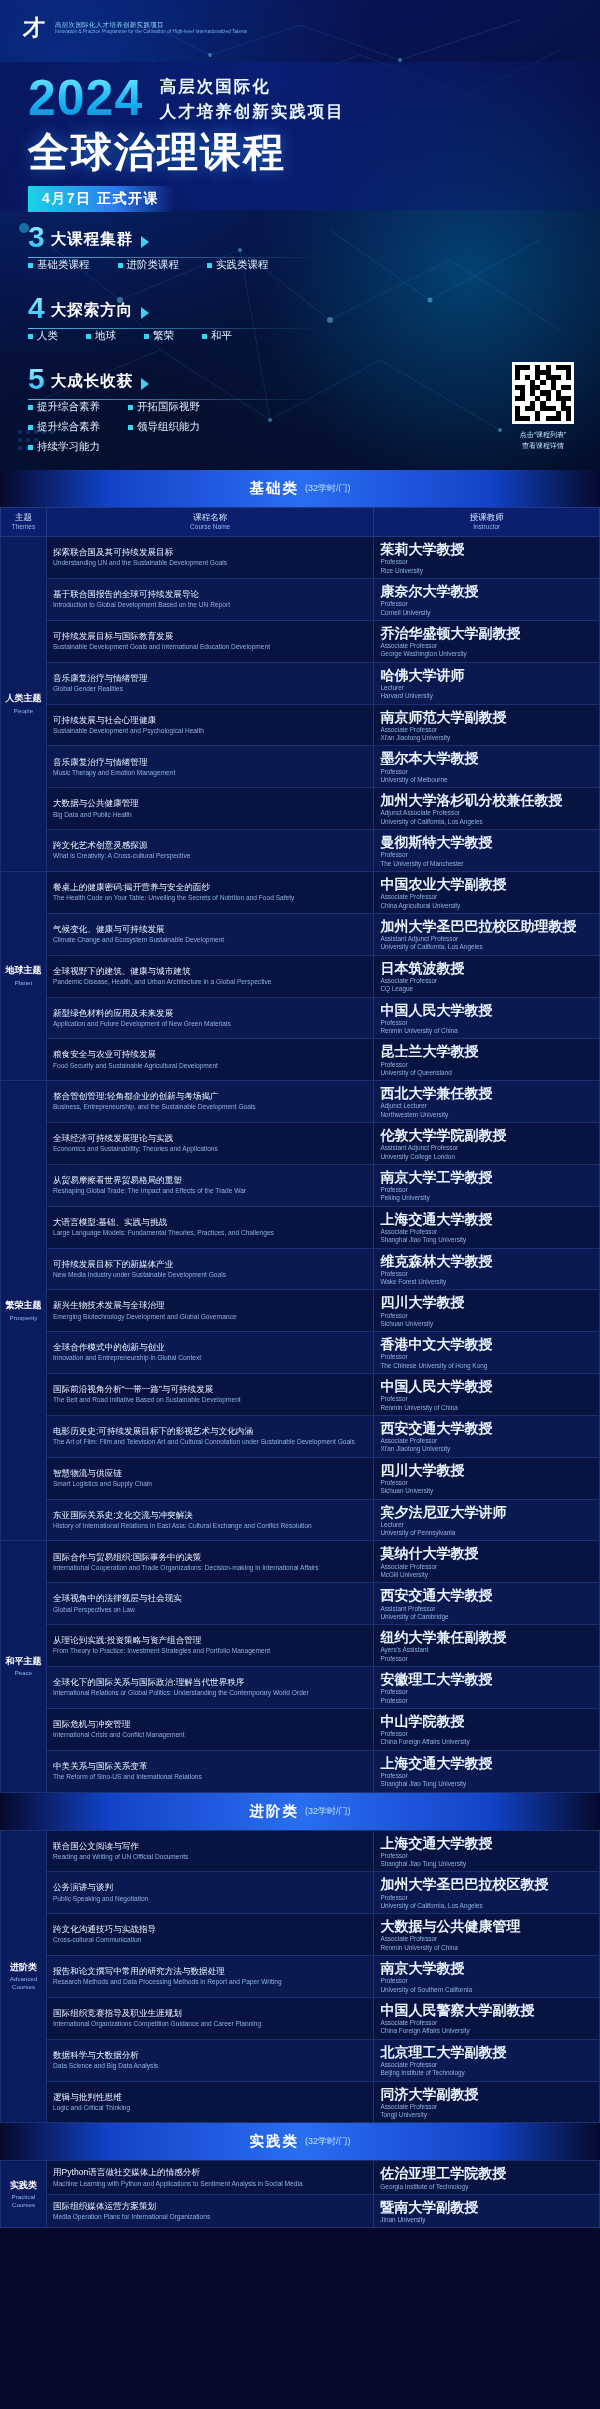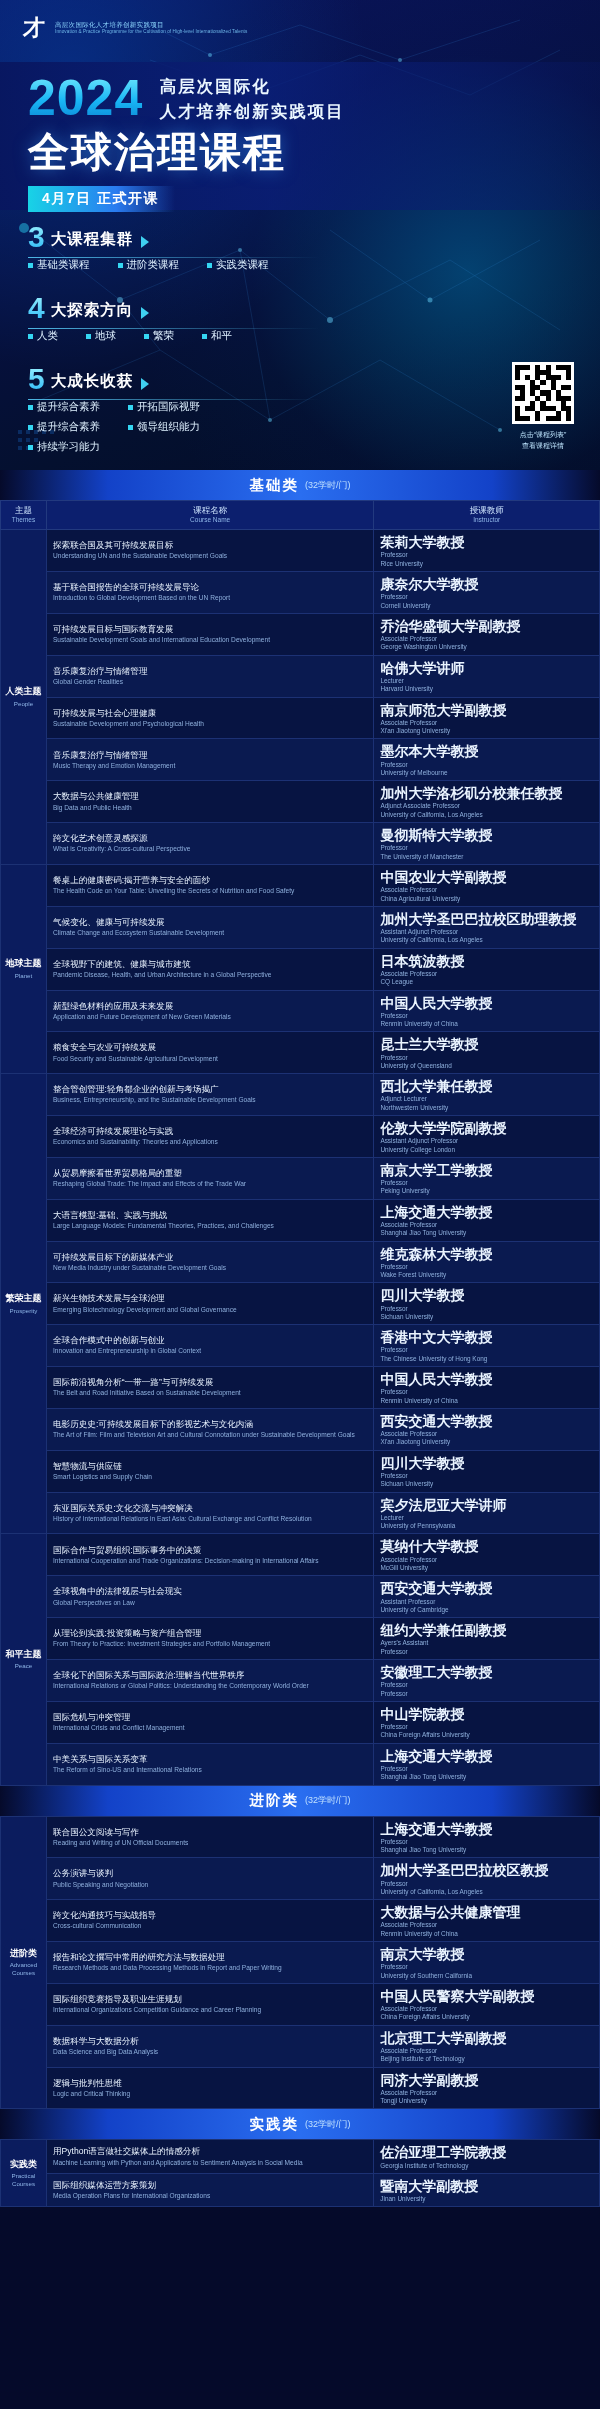--- a/index.html
+++ b/index.html
@@ -93,21 +93,21 @@
   }
   .qr {
     width: 62px; height: 62px; background: #fff; padding: 3px;
   }
   .qr-grid { width: 100%; height: 100%; display: grid; grid-template-columns: repeat(11,1fr); grid-template-rows: repeat(11,1fr); }
   .qr-grid i { background: #000; }
   .qr-cap { margin-top: 5px; font-size: 7px; line-height: 11px; color: #bfe6ff; }
 
   
   .sec-head {
-    position: relative; height: 30px;
+    position: relative; height: 37px;
     background: linear-gradient(90deg, rgba(6,20,90,0) 0%, #1342c8 18%, #2a6ef0 50%, #1342c8 82%, rgba(6,20,90,0) 100%);
     display: flex; align-items: center; justify-content: center; gap: 6px;
   }
   .sec-head .nm { font-size: 14.5px; font-weight: bold; letter-spacing: 2px; color: #fff; }
   .sec-head .hrs { font-size: 9px; color: #bfe0ff; }
 
   
   table { width: 600px; border-collapse: collapse; }
   thead th {
     background: #0c1f6e; color: #cfe6ff; font-size: 8.5px; font-weight: normal;

